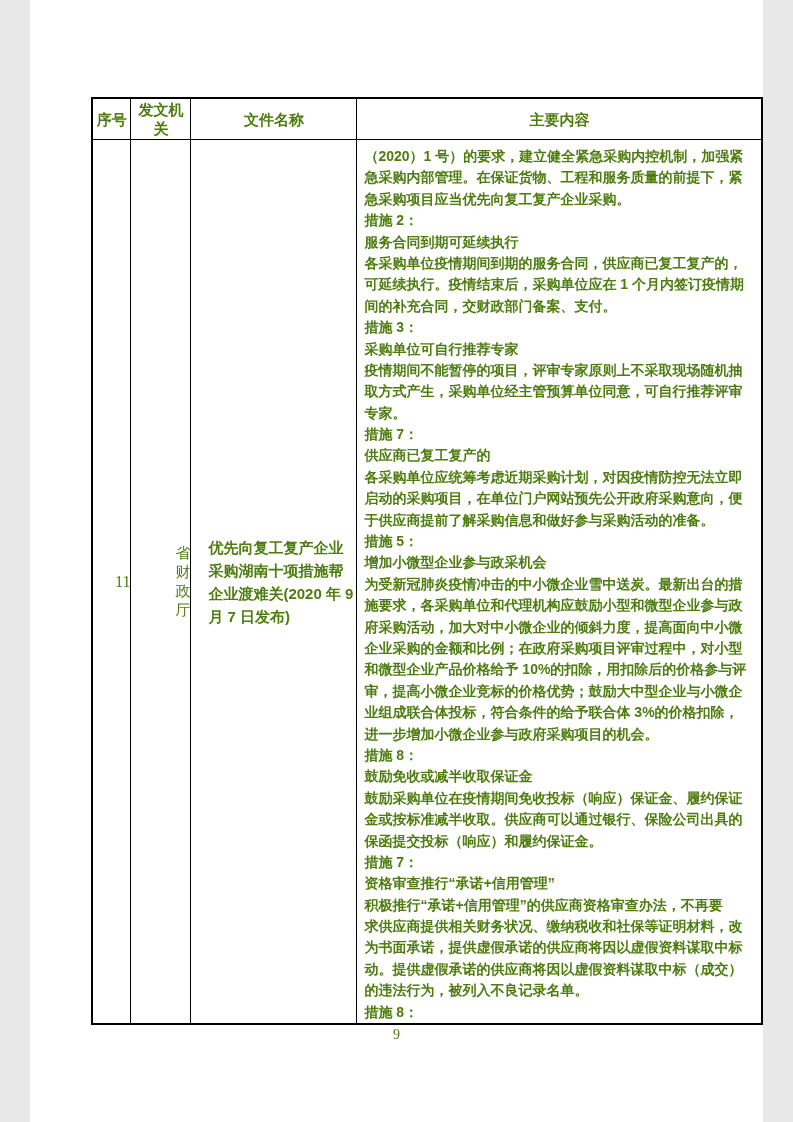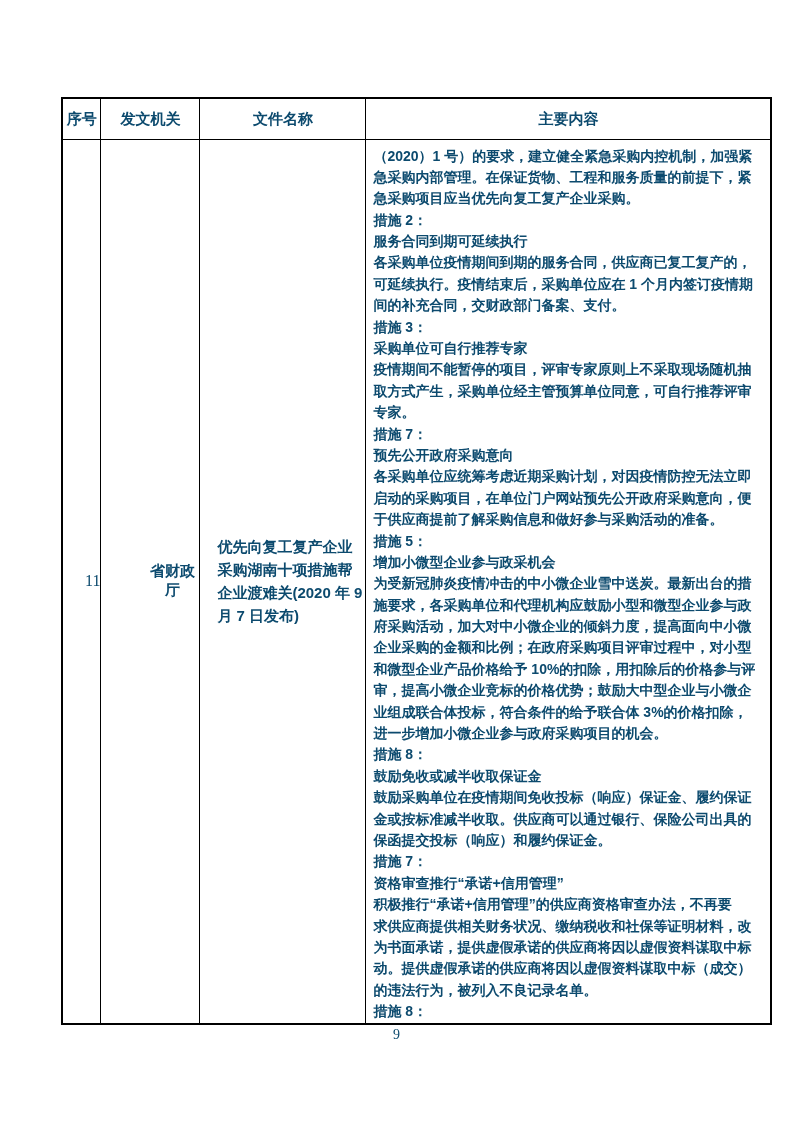--- a/index.html
+++ b/index.html
@@ -1,23 +1,23 @@
 <!DOCTYPE html>
 <html><head>
 <meta charset="utf-8">
 <style>
   * { margin: 0; padding: 0; box-sizing: border-box; }
   html, body { background: #e8e8e8; }
   .page {
     position: relative;
-    width: 793px;
+    width: 733px;
     height: 1122px;
     margin: 0 auto;
     background: #ffffff;
-    color: #0c4a6e;
+    color: #4d7c0f;
     font-family: "Liberation Sans", "DejaVu Sans", sans-serif;
     overflow: hidden;
   }
   table.doc-table {
     position: absolute;
     left: 61px;
     top: 97px;
     border-collapse: collapse;
     table-layout: fixed;
     border: 2px solid #000;
@@ -40,21 +40,21 @@
     vertical-align: middle;
     font-family: "Liberation Serif", "DejaVu Serif", serif;
     font-size: 16px;
     font-weight: 400;
     padding-left: 22px;
   }
   td.agency-cell {
     text-align: center;
     vertical-align: middle;
     font-size: 15px;
-    font-weight: 700;
+    font-weight: 400;
     padding-left: 44px;
   }
   td.docname-cell {
     vertical-align: middle;
     padding: 0 3px 0 6px;
   }
   .doc-line {
     font-size: 15px;
     font-weight: 700;
     line-height: 23px;
@@ -130,21 +130,21 @@
               <div class="content-line">服务合同到期可延续执行</div>
               <div class="content-line">各采购单位疫情期间到期的服务合同，供应商已复工复产的，</div>
               <div class="content-line">可延续执行。疫情结束后，采购单位应在 1 个月内签订疫情期</div>
               <div class="content-line">间的补充合同，交财政部门备案、支付。</div>
               <div class="content-line">措施 3：</div>
               <div class="content-line">采购单位可自行推荐专家</div>
               <div class="content-line">疫情期间不能暂停的项目，评审专家原则上不采取现场随机抽</div>
               <div class="content-line">取方式产生，采购单位经主管预算单位同意，可自行推荐评审</div>
               <div class="content-line">专家。</div>
               <div class="content-line">措施 7：</div>
-              <div class="content-line">预先公开政府采购意向</div>
+              <div class="content-line">供应商已复工复产的</div>
               <div class="content-line">各采购单位应统筹考虑近期采购计划，对因疫情防控无法立即</div>
               <div class="content-line">启动的采购项目，在单位门户网站预先公开政府采购意向，便</div>
               <div class="content-line">于供应商提前了解采购信息和做好参与采购活动的准备。</div>
               <div class="content-line">措施 5：</div>
               <div class="content-line">增加小微型企业参与政采机会</div>
               <div class="content-line">为受新冠肺炎疫情冲击的中小微企业雪中送炭。最新出台的措</div>
               <div class="content-line">施要求，各采购单位和代理机构应鼓励小型和微型企业参与政</div>
               <div class="content-line">府采购活动，加大对中小微企业的倾斜力度，提高面向中小微</div>
               <div class="content-line">企业采购的金额和比例；在政府采购项目评审过程中，对小型</div>
               <div class="content-line">和微型企业产品价格给予 10%的扣除，用扣除后的价格参与评</div>

